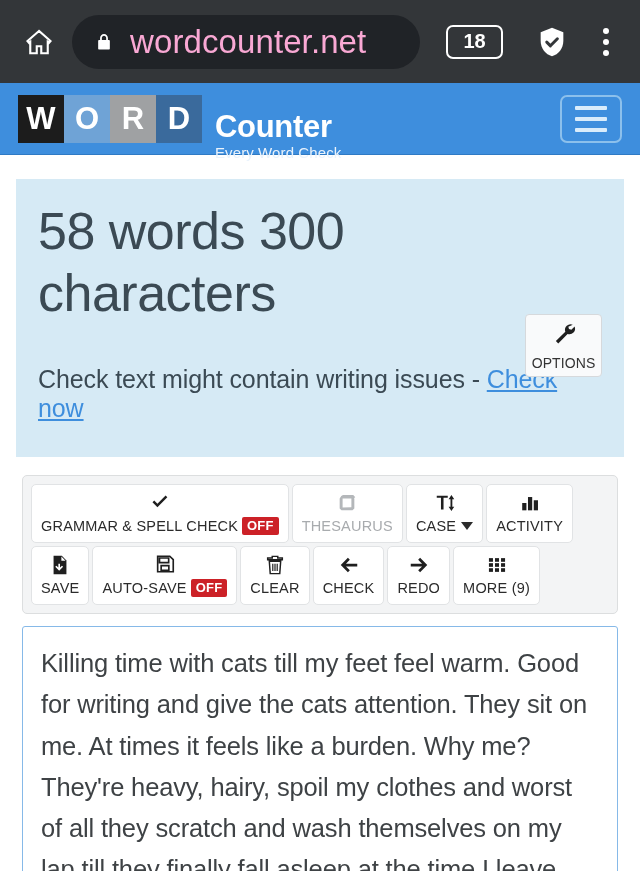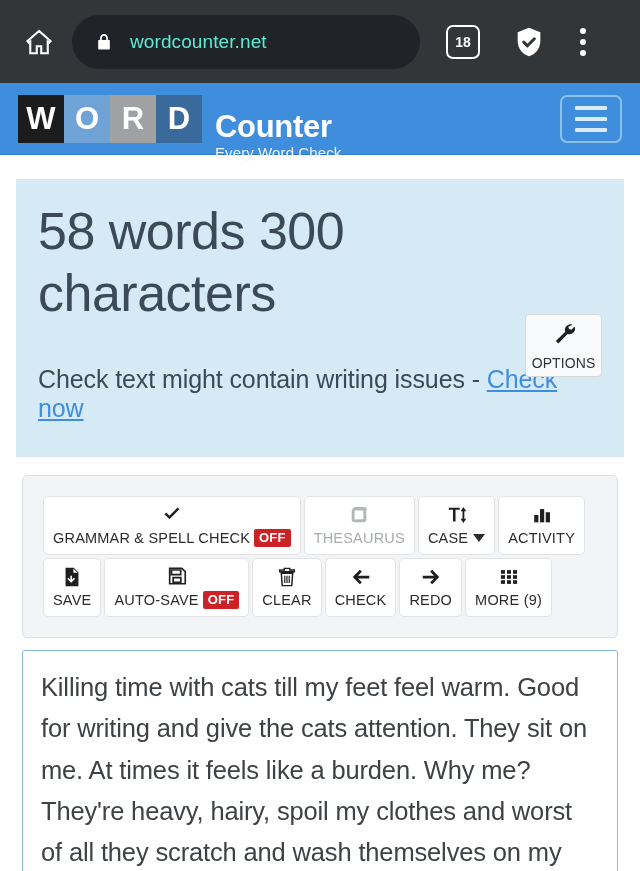--- a/index.html
+++ b/index.html
@@ -32,33 +32,33 @@
     display: flex;
     align-items: center;
     padding: 0 22px;
     gap: 16px;
     margin-left: 10px;
     margin-right: 12px;
     max-width: 348px;
   }
   .lock-icon { flex: 0 0 auto; display:flex; }
   .url-text {
-    color: #5eead4;
-    font-size: 19px;
+    color: #f9a8d4;
+    font-size: 33px;
     letter-spacing: .1px;
     white-space: nowrap;
     overflow: hidden;
   }
   .tab-count {
-    width: 34px; height: 34px;
+    width: 57px; height: 34px;
     border: 2.6px solid #ffffff;
     border-radius: 7px;
     display: flex; align-items: center; justify-content: center;
     color: #ffffff;
-    font-size: 14px;
+    font-size: 20px;
     font-weight: 700;
     margin-left: 14px;
     flex: 0 0 auto;
   }
   .shield-icon { margin-left: 32px; flex:0 0 auto; display:flex; }
   .kebab { margin-left: 34px; margin-right: 4px; display:flex; flex-direction:column; gap:5px; flex:0 0 auto; }
   .kebab i { width: 6px; height: 6px; background:#fff; border-radius:50%; display:block; }
 
   
   .site-header {
@@ -138,21 +138,21 @@
     letter-spacing: -.1px;
   }
   .issues-link { color: #3e8edd; }
 
   
   .toolbar {
     margin: 18px 6px 0 6px;
     background: #f3f4f5;
     border: 1px solid #dcdedf;
     border-radius: 5px;
-    padding: 20px;
+    padding: 8px;
     display: flex;
     flex-wrap: wrap;
     gap: 3px;
   }
   .tb-btn {
     background: #ffffff;
     border: 1px solid #e1e3e5;
     border-radius: 5px;
     min-height: 57px;
     padding: 6px 9px 7px 9px;

